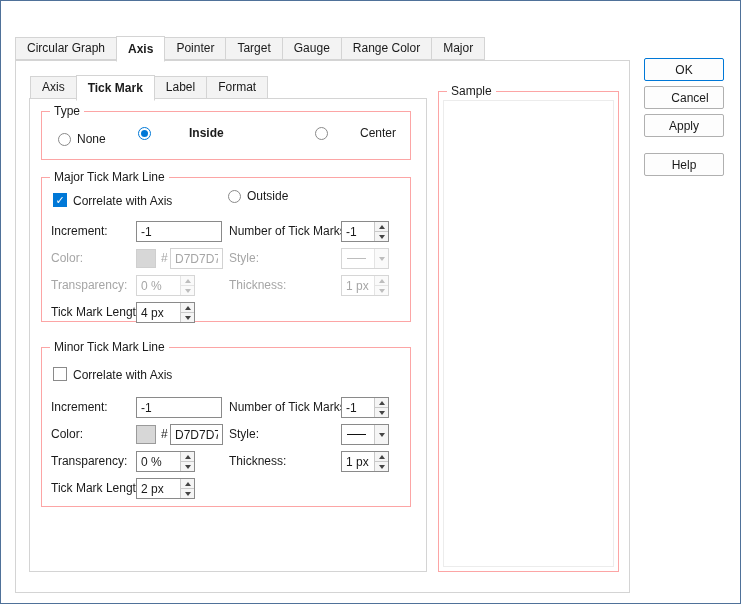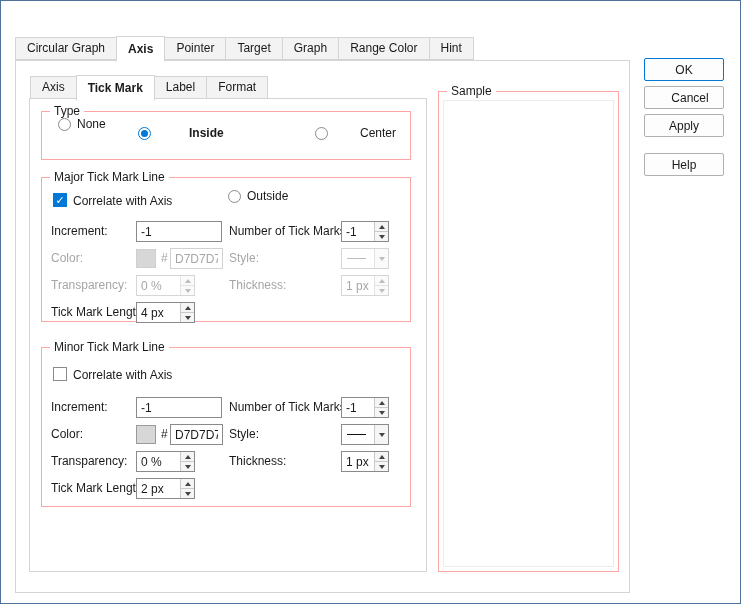--- a/index.html
+++ b/index.html
@@ -84,39 +84,39 @@
 <body>
 
 <div class="dialog">
 
 
   <div class="tabstrip" id="outer-tabs">
     <div class="tab">Circular Graph</div>
     <div class="tab selected">Axis</div>
     <div class="tab">Pointer</div>
     <div class="tab">Target</div>
-    <div class="tab">Graph</div>
+    <div class="tab">Gauge</div>
     <div class="tab">Range Color</div>
-    <div class="tab">Hint</div>
+    <div class="tab">Major</div>
   </div>
 
   <div class="panel" id="outer-panel">
 
     <div class="tabstrip" id="inner-tabs" style="left:14px;top:13px;">
       <div class="tab">Axis</div>
       <div class="tab selected">Tick Mark</div>
       <div class="tab">Label</div>
       <div class="tab">Format</div>
     </div>
 
     <div class="panel" id="inner-panel">
 
       <div class="group" style="left:11px;top:12px;width:370px;height:49px;">
         <span class="gtitle">Type</span>
-        <div class="radio-item" style="left:16px;top:5px;text-align:right;">
+        <div class="radio-item" style="left:16px;top:20px;text-align:right;">
           <span class="radio"></span>
           <span class="opt-label">None</span>
         </div>
         <div class="radio-item selected" style="left:96px;top:14px;">
           <span class="radio selected"></span>
           <span class="opt-label">Inside</span>
         </div>
         <div class="radio-item" style="left:186px;top:29px;margin-top:48px;">
           <span class="radio"></span>
           <span class="opt-label">Outside</span>

